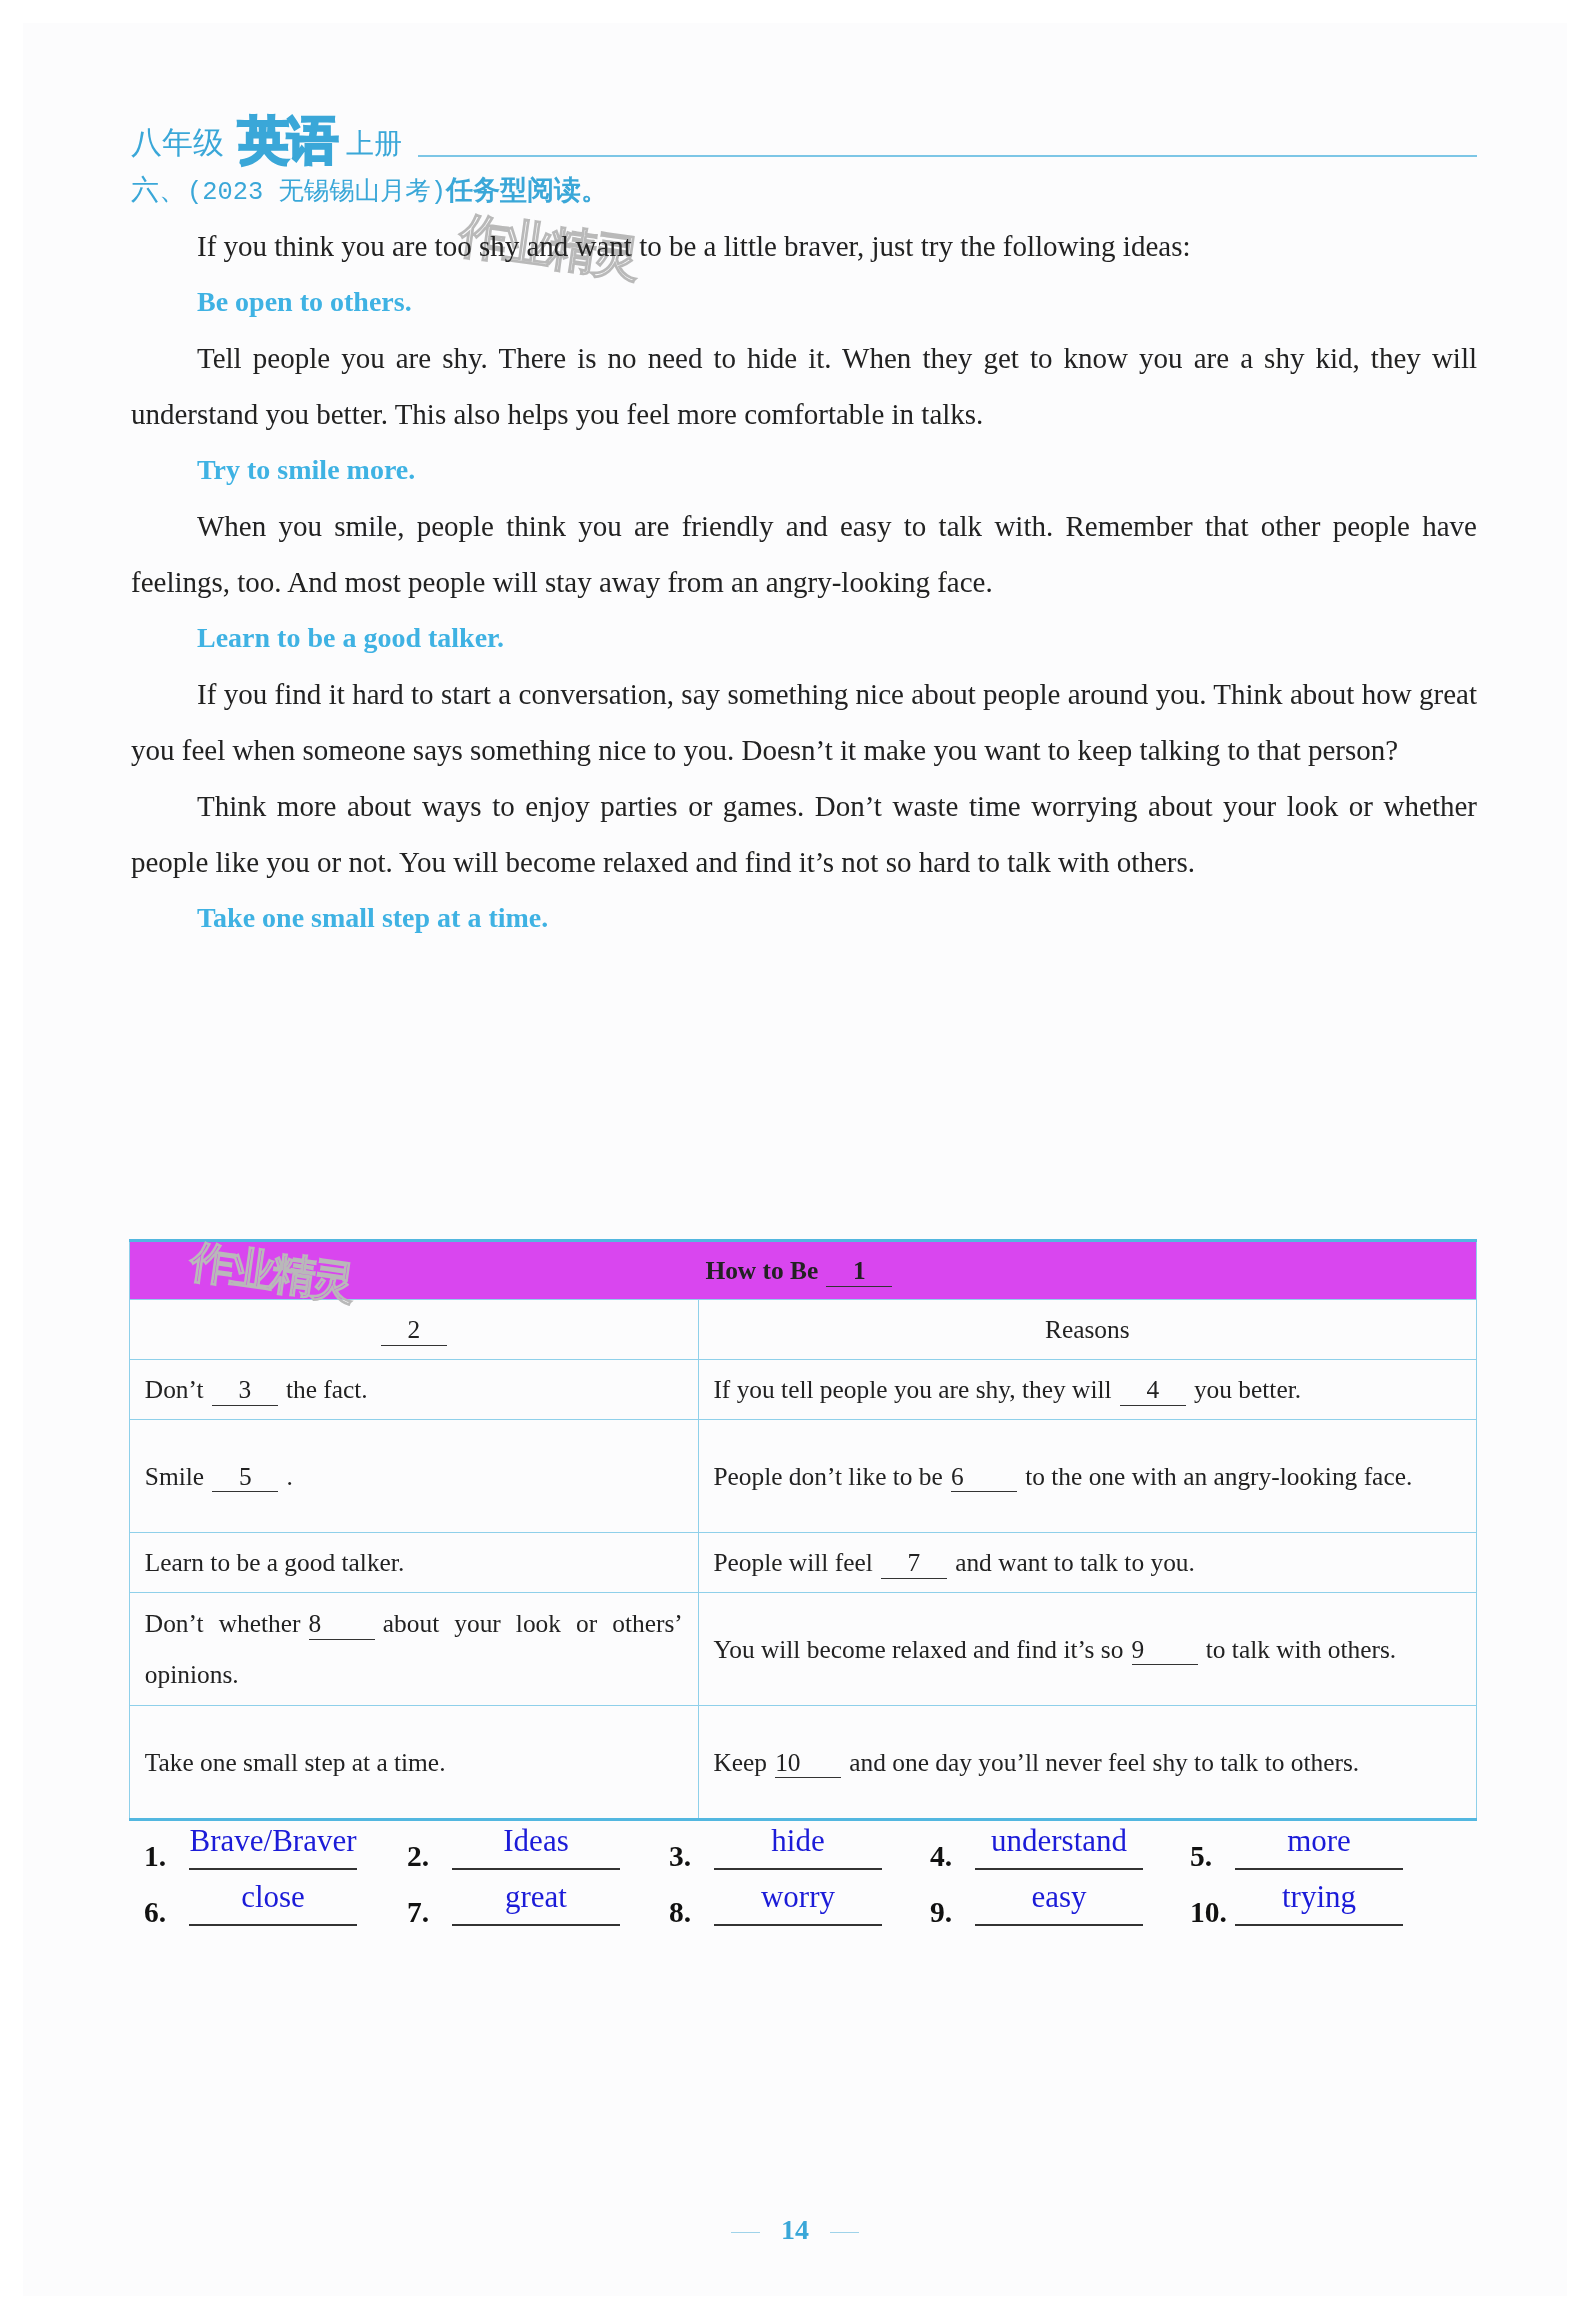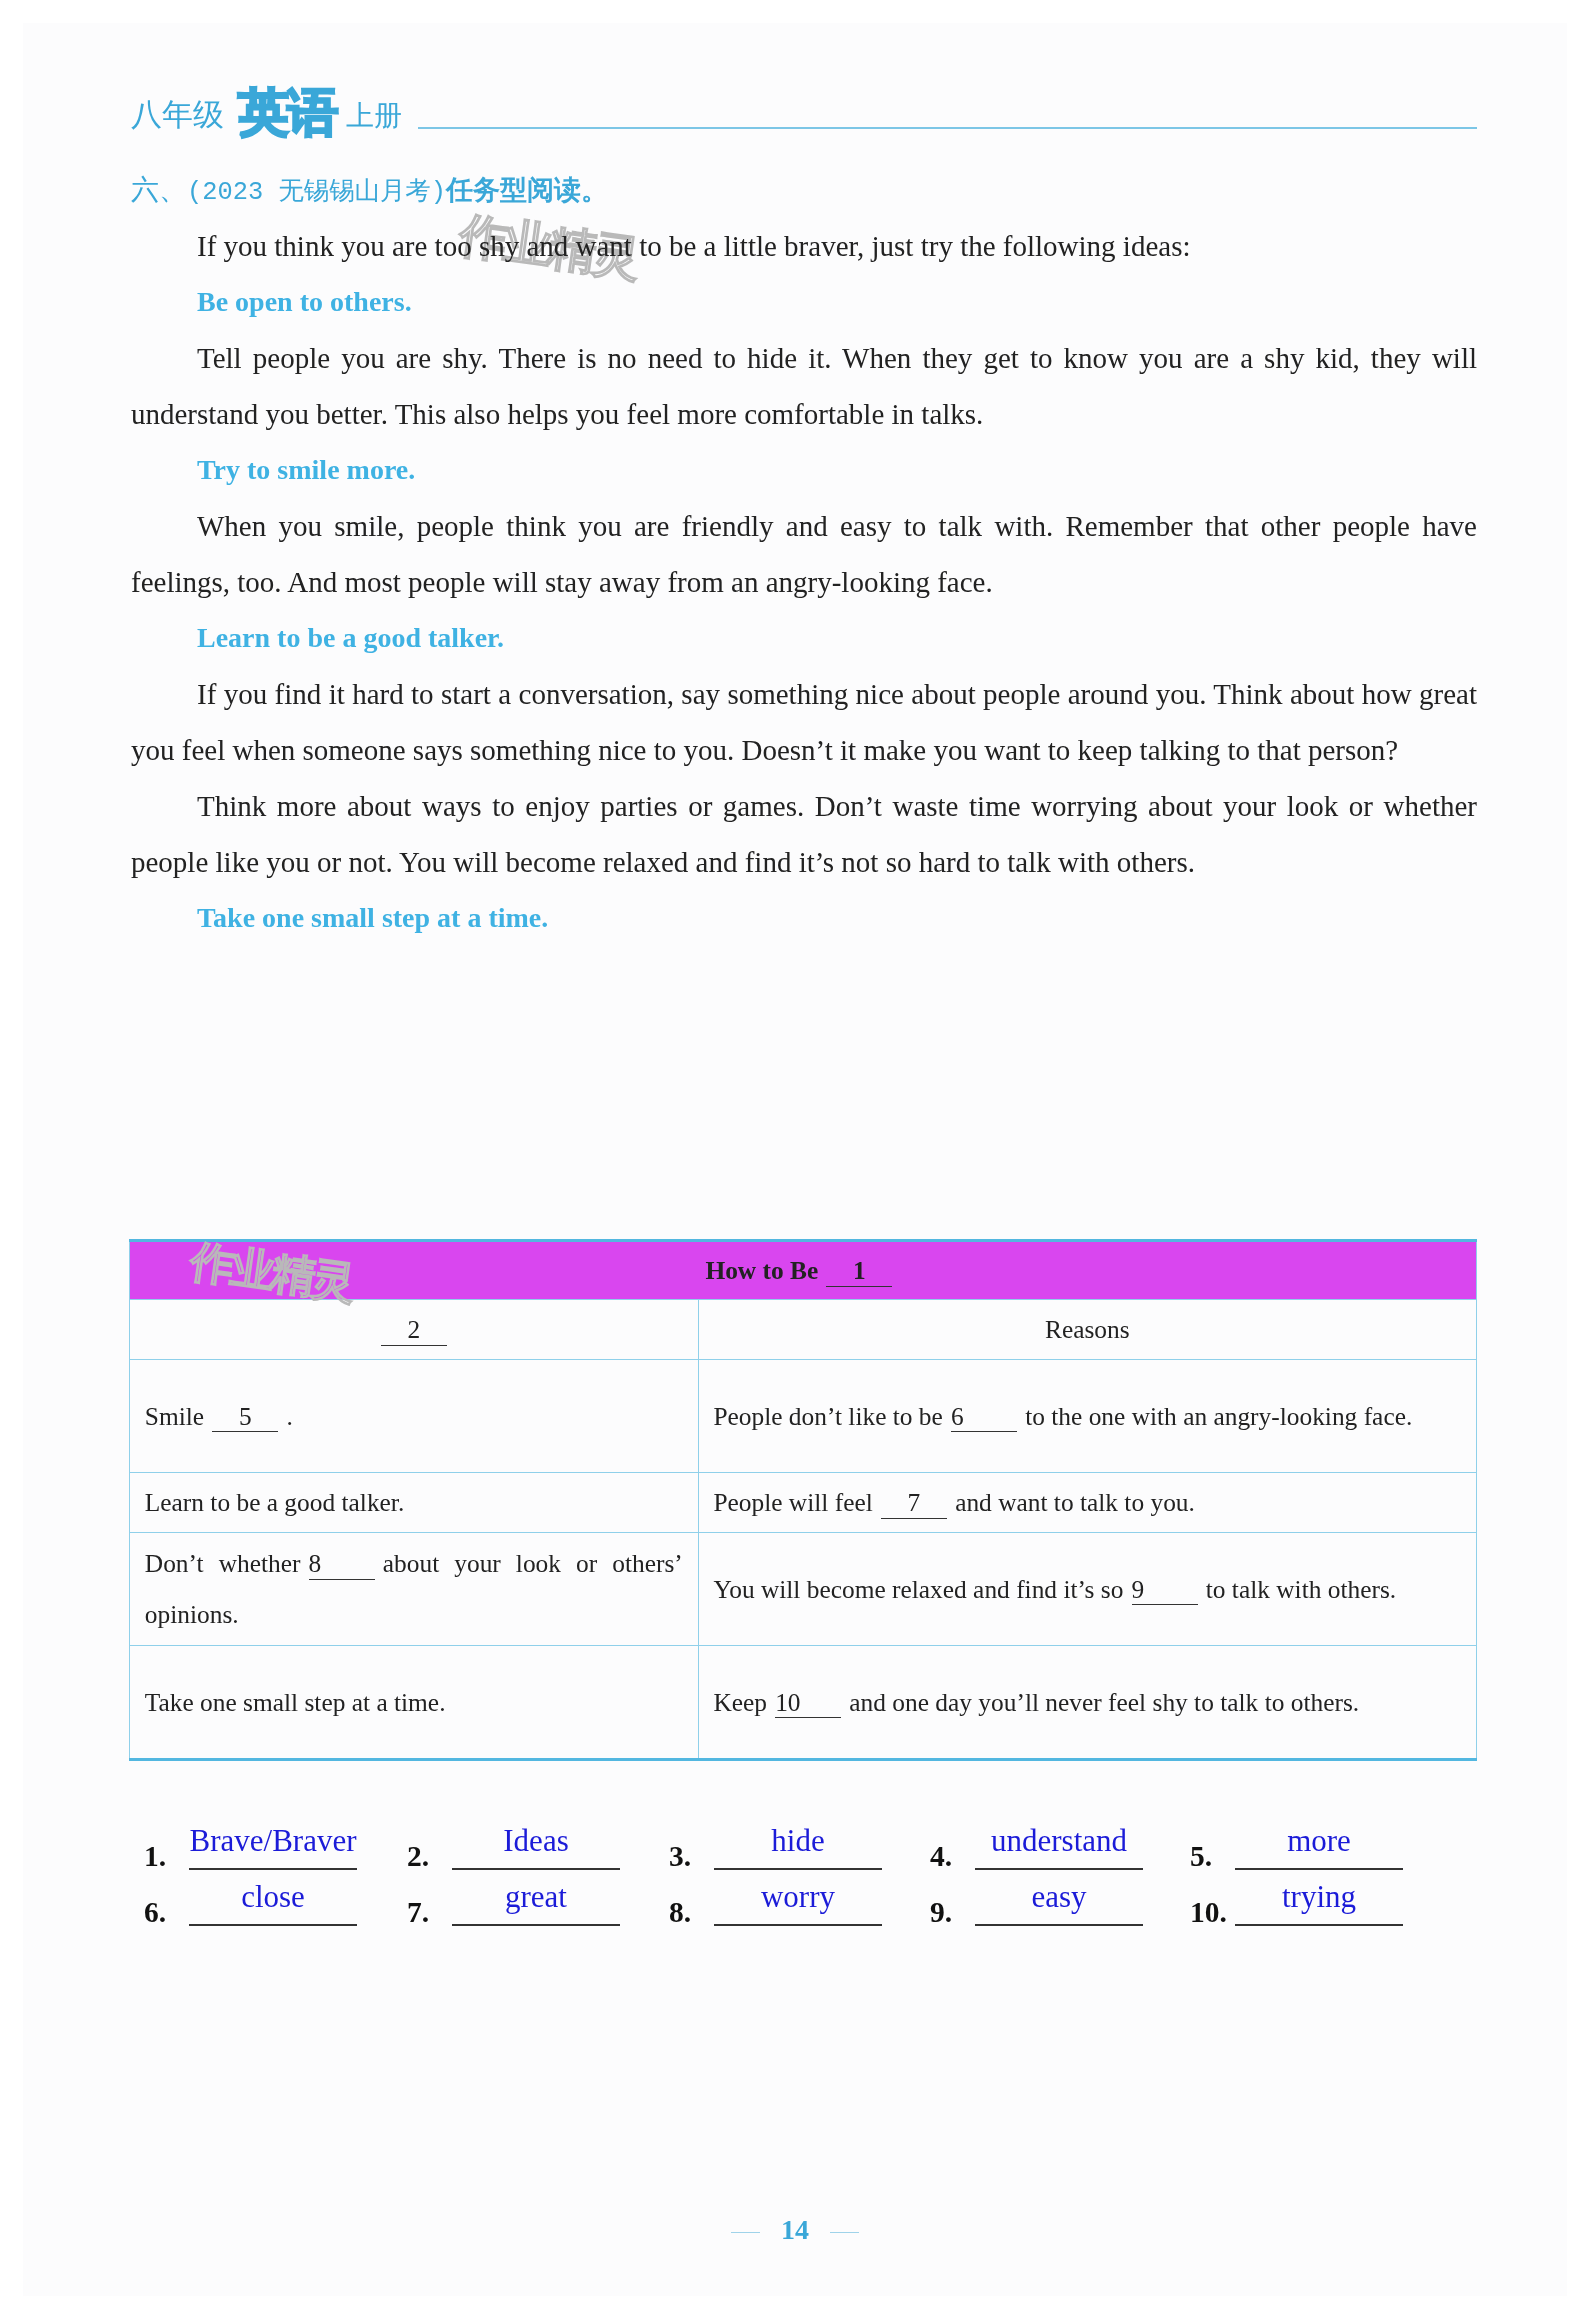--- a/index.html
+++ b/index.html
@@ -1,19 +1,19 @@
 <!DOCTYPE html>
 <html style="font-size:13px"><head>
 <meta charset="utf-8">
 <style>
   html, body { margin:0; padding:0; }
   body { width:1590px; height:2319px; background:#ffffff; position:relative; overflow:hidden;
          font-family:"Liberation Serif","DejaVu Serif",serif; color:#222; }
   .page { position:absolute; left:23px; top:23px; width:1544px; height:2273px; background:#fcfcfd; }
-  .hdr { position:absolute; left:131px; top:76px; width:1346px; height:57px; }
+  .hdr { position:absolute; left:131px; top:104px; width:1346px; height:57px; }
   .hdr .grade { position:absolute; left:0; top:18px; font-family:"DejaVu Sans",sans-serif; font-size:31px; color:#3aa7d8; }
   .hdr .subj { position:absolute; left:107px; top:3.3px; font-family:"DejaVu Sans",sans-serif; font-size:51px; font-weight:bold;
                color:#ffffff; -webkit-text-stroke:2.5px #3aa7d8; letter-spacing:-1.6px; }
   .hdr .vol { position:absolute; left:215px; top:21.3px; font-family:"DejaVu Sans",sans-serif; font-size:28px; color:#3aa7d8; }
   .hdr .rule { position:absolute; left:287px; right:0; top:51px; height:1.6px; background:#7cc6e6; }
   .sec { position:absolute; left:131px; top:171px; font-size:28px; color:#3aa7d8; }
   .sec .src { font-family:Liberation Mono, monospace; font-size:25.4px; }
   .sec .task { font-family:Liberation Sans, sans-serif; font-weight:bold; font-size:27px; }
   .body { position:absolute; left:131px; width:1346px; font-size:29px; line-height:56px; text-align:justify; }
   .p { text-indent:66px; margin:0; }
@@ -71,20 +71,24 @@
 <table class="task-table">
   <tbody>
       <tr class="title">
     <td colspan="2">
       <span>How to Be</span><span class="blank">1</span>
     </td>
   </tr>
   <tr>
     <td class="c1" style="text-align:center;height:59px;"><span class="blank">2</span></td>
     <td style="text-align:center;">Reasons</td>
+  </tr>
+  <tr>
+    <td class="c1" style="height:59px;"><span>Don’t</span><span class="blank">3</span><span>the fact.</span></td>
+    <td><span>If you tell people you are shy, they will</span><span class="blank">4</span><span>you better.</span></td>
   </tr>
   <tr>
     <td class="c1" style="height:112px;"><span>Smile</span><span class="blank">5</span><span>.</span></td>
     <td class="just"><span>People don’t like to be</span><span class="blank">6</span><span>to the one with an angry-looking face.</span></td>
   </tr>
   <tr>
     <td class="c1" style="height:59px;"><span>Learn to be a good talker.</span></td>
     <td><span>People will feel</span><span class="blank">7</span><span>and want to talk to you.</span></td>
   </tr>
   <tr>

